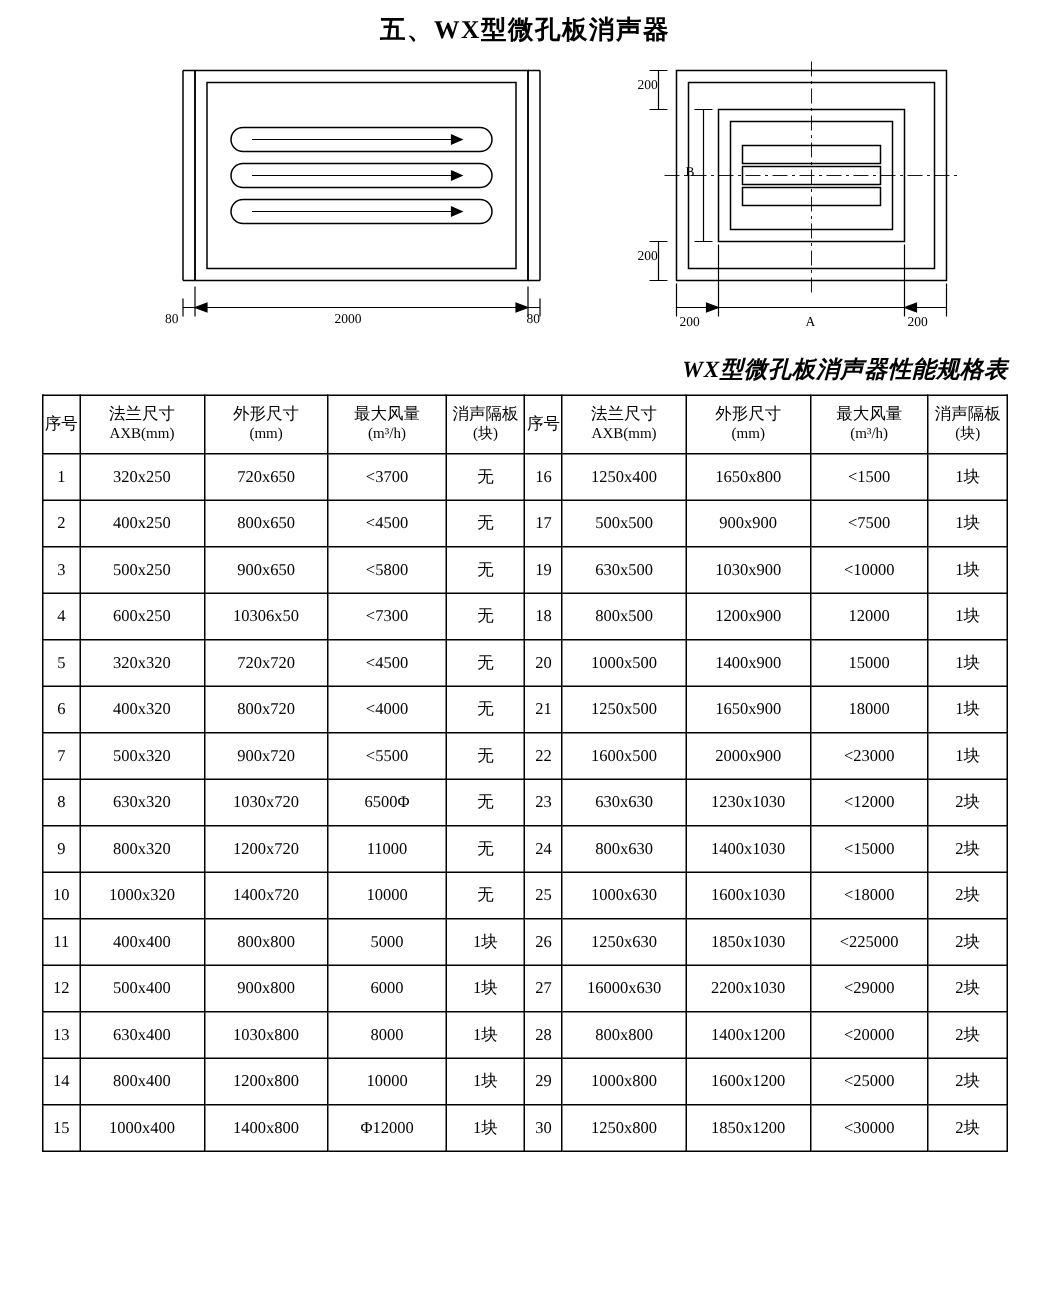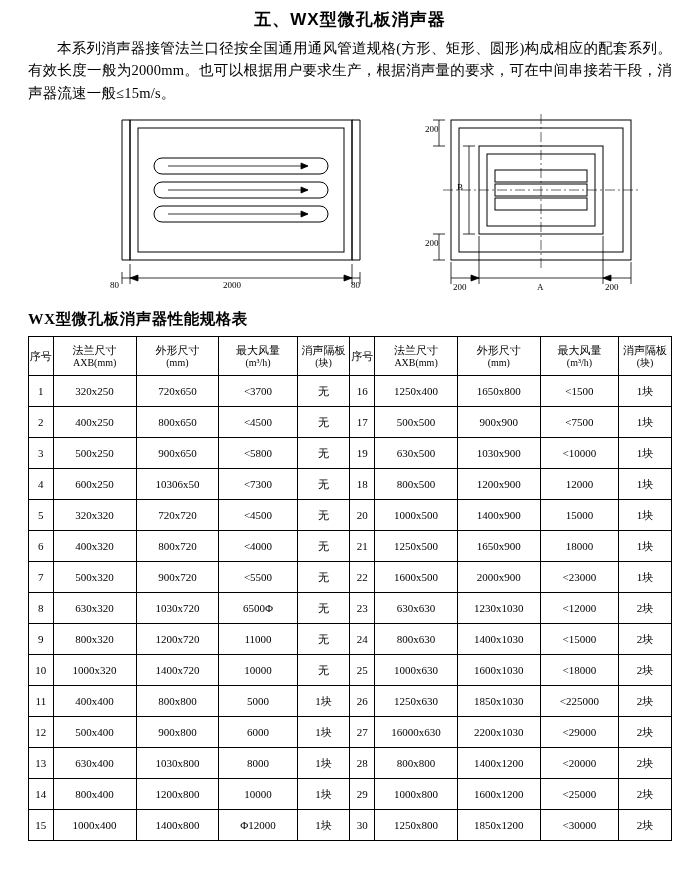--- a/index.html
+++ b/index.html
@@ -21,21 +21,21 @@
     position: relative;
     box-sizing: border-box;
     padding: 0 28px;
   }
   h1.doc-title {
     font-size: 17px;
     font-weight: bold;
     text-align: center;
     margin: 8px 0 6px 0;
     letter-spacing: 1px;
-    font-family: Liberation Sans, sans-serif;
+    font-family: Liberation Serif, serif;
   }
   .para {
     font-size: 14.5px;
     line-height: 1.55;
     text-indent: 2em;
     margin: 1px 0 1px 0;
     text-align: justify;
     letter-spacing: 0.2px;
   }
   
@@ -54,25 +54,26 @@
   .dwg-right {
     position: absolute;
     left: 395px;
     top: 0;
     width: 250px;
     height: 190px;
   }
   .dwg-left svg, .dwg-right svg { display: block; }
   
   .table-title {
-    text-align: left;
+    text-align: right;
     font-size: 15.5px;
     font-weight: bold;
     margin: 2px 0 6px 0;
     letter-spacing: 0.5px;
+    font-style: italic;
   }
   table.spec {
     border-collapse: collapse;
     width: 644px;
     margin: 0 auto;
     font-size: 11px;
     font-family: "Liberation Serif", "DejaVu Serif", serif;
   }
   table.spec th, table.spec td {
     border: 1px solid #000;
@@ -95,21 +96,20 @@
   .col-bd { width: 48px; }
   .lbl { font-size: 9px; font-family: "Liberation Serif", "DejaVu Serif", serif; }
 </style>
 </head>
 <body>
 
 <div class="page">
 
   <h1 class="doc-title">五、WX型微孔板消声器</h1>
 
-  <p class="para">本系列消声器接管法兰口径按全国通用通风管道规格(方形、矩形、圆形)构成相应的配套系列。有效长度一般为2000mm。也可以根据用户要求生产，根据消声量的要求，可在中间串接若干段，消声器流速一般≤15m/s。</p>
 
   <div class="drawings">
 
     <div class="dwg-left">
       <svg width="270" height="190" viewBox="0 0 270 190">
         <g stroke="#000" fill="none" stroke-width="1">
 
           <rect x="22" y="8" width="222" height="140"></rect>
 
           <rect x="30" y="16" width="206" height="124"></rect>

